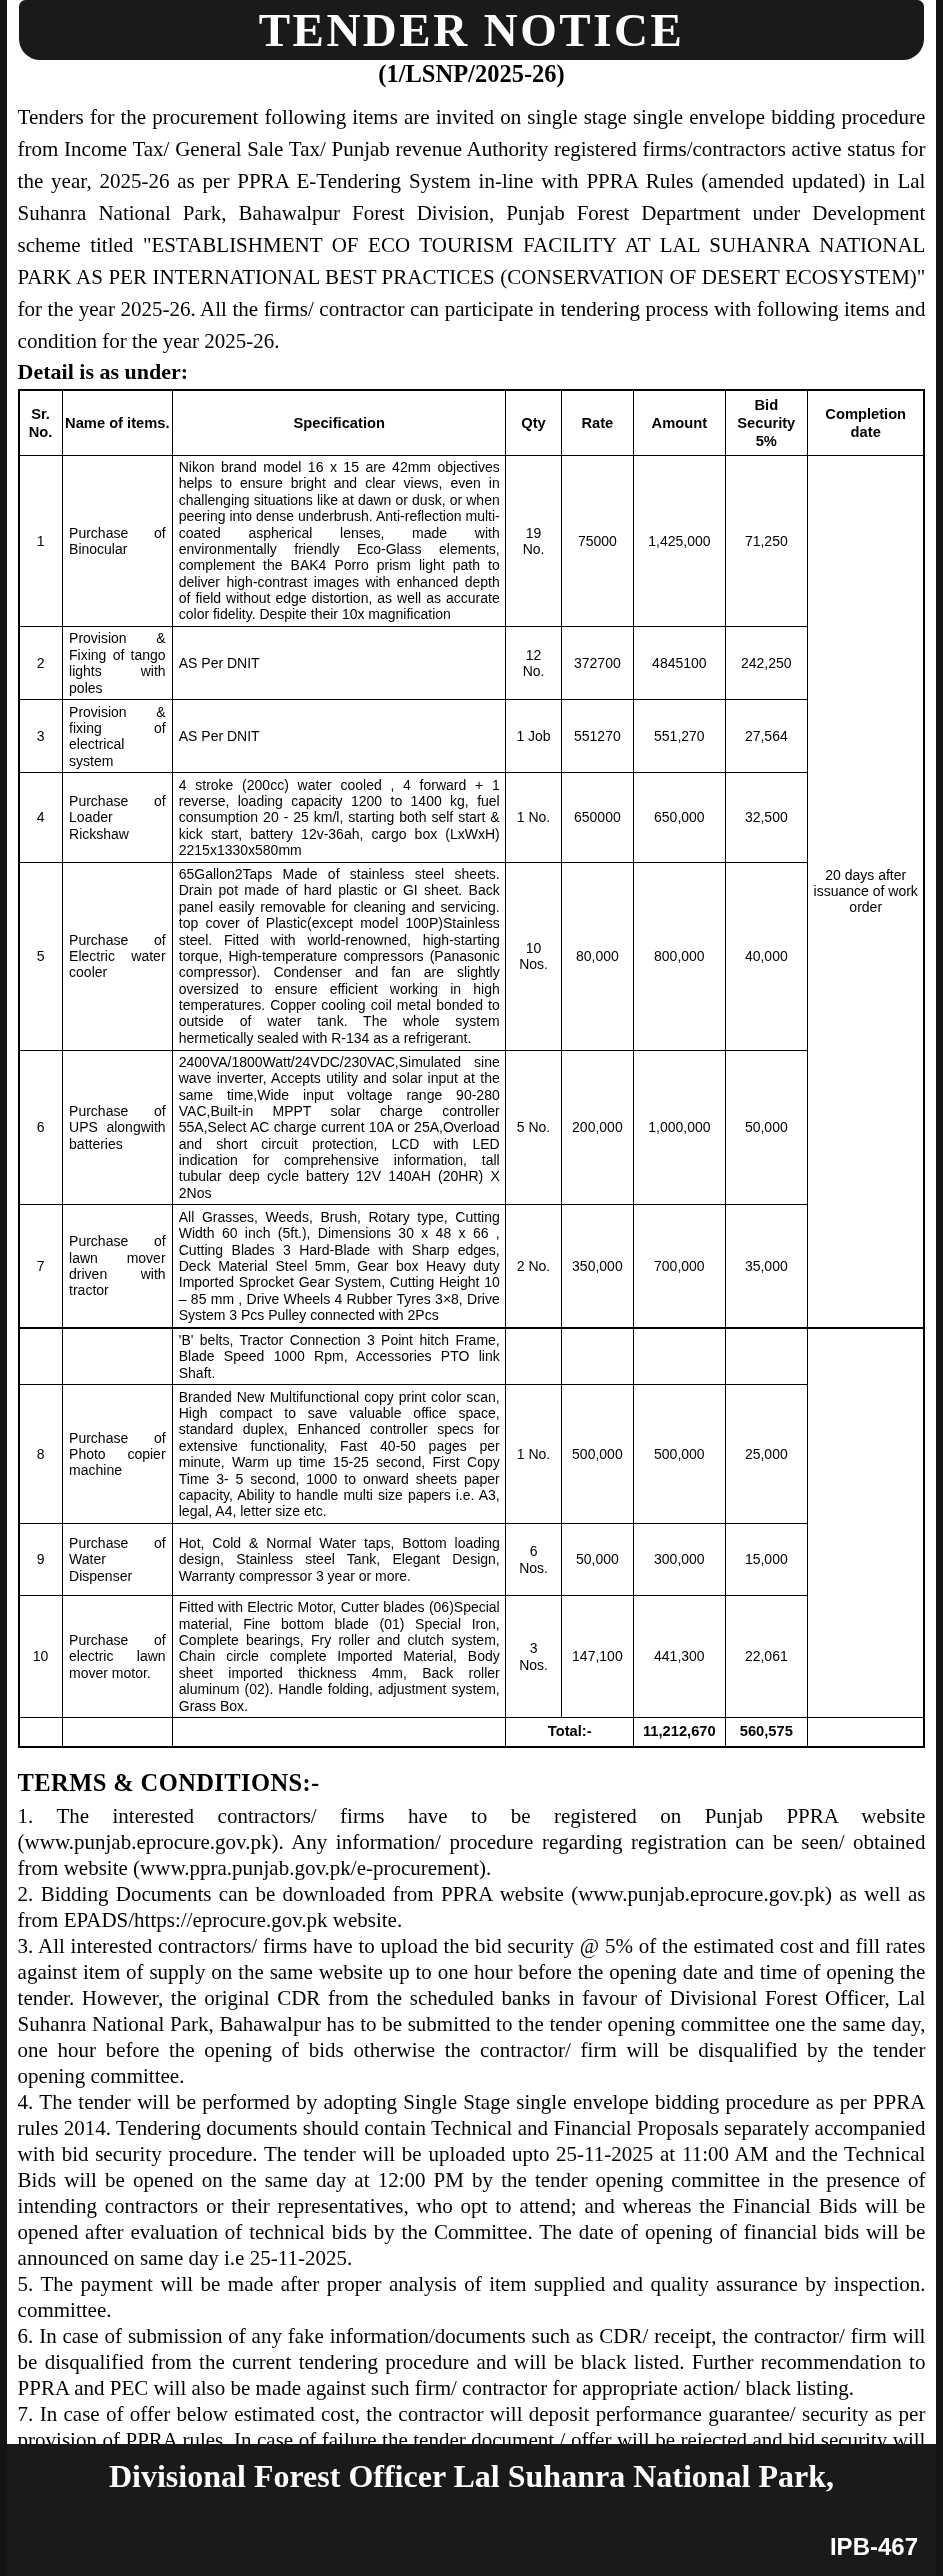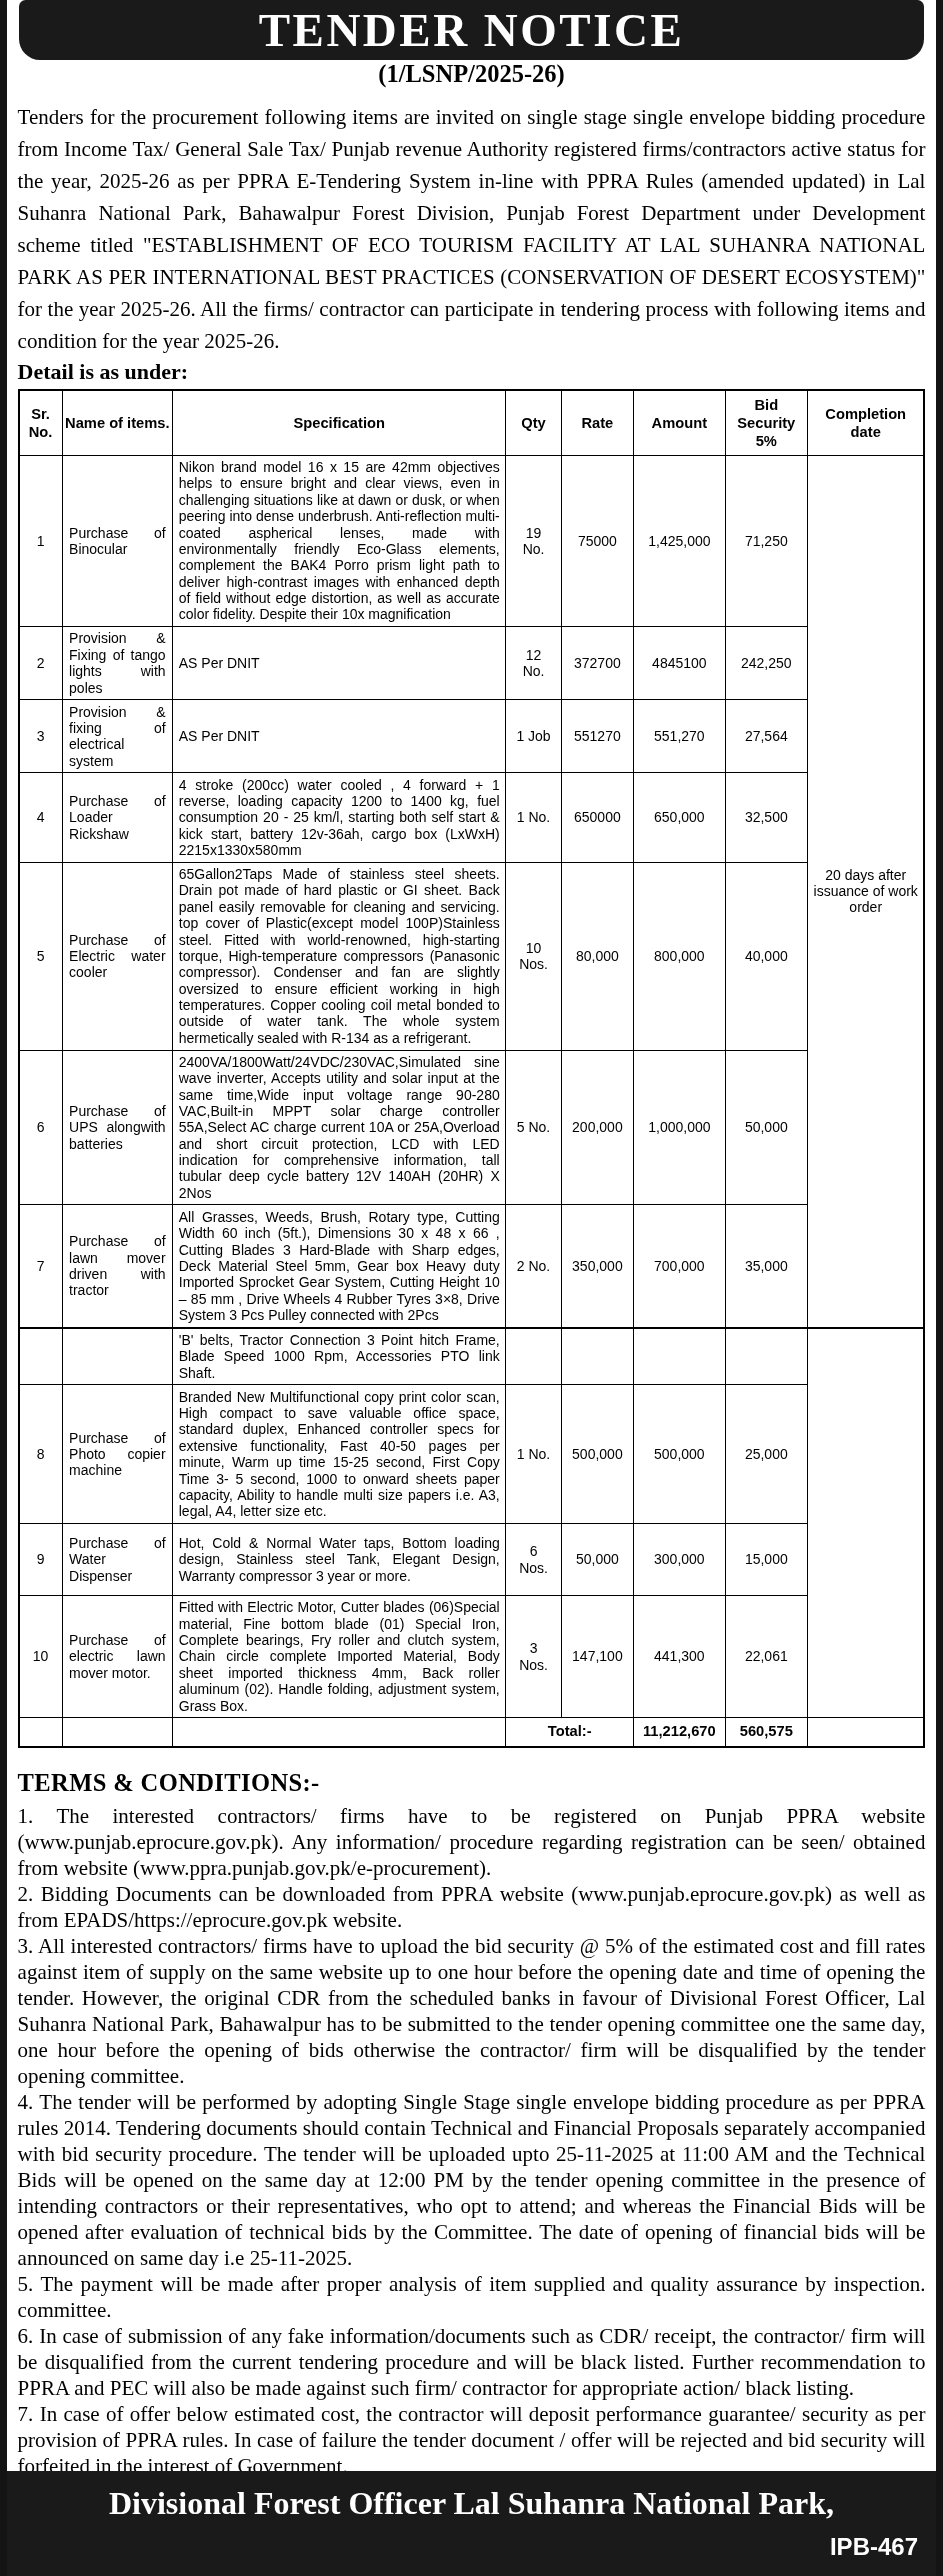--- a/index.html
+++ b/index.html
@@ -105,21 +105,21 @@
     font-family: "Liberation Serif", serif;
     font-size: 21px;
     line-height: 26px;
     text-align: justify;
   }
 
   
   .footer {
     position: absolute;
     left: 0; right: 0; bottom: 0;
-    height: 105px;
+    height: 132px;
     background: #1b1a1b;
     color: #fff;
     text-align: center;
     padding-top: 13px;
   }
   .footer .sig {
     font-family: "Liberation Serif", serif;
     font-weight: bold;
     font-size: 32px;
     line-height: 38px;

